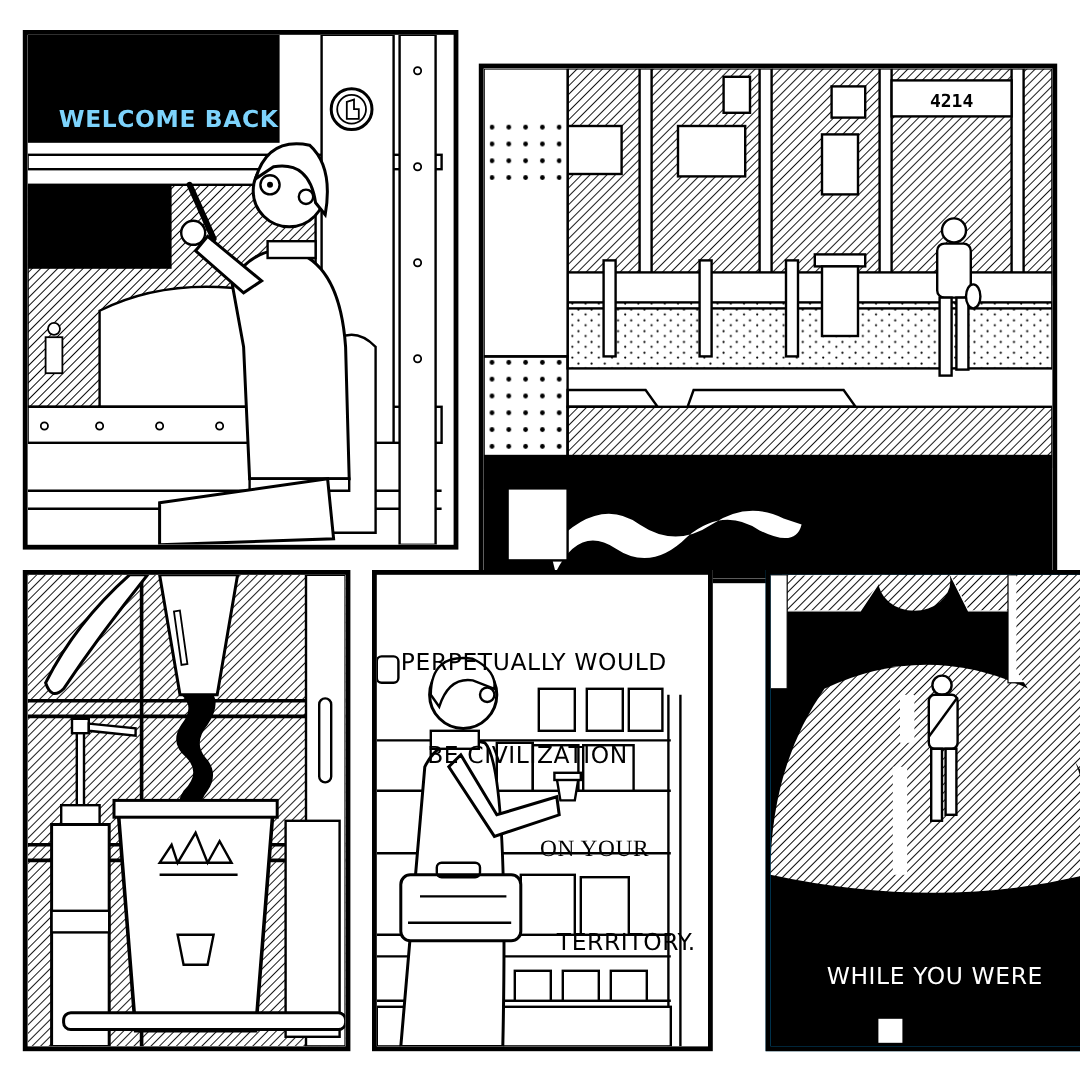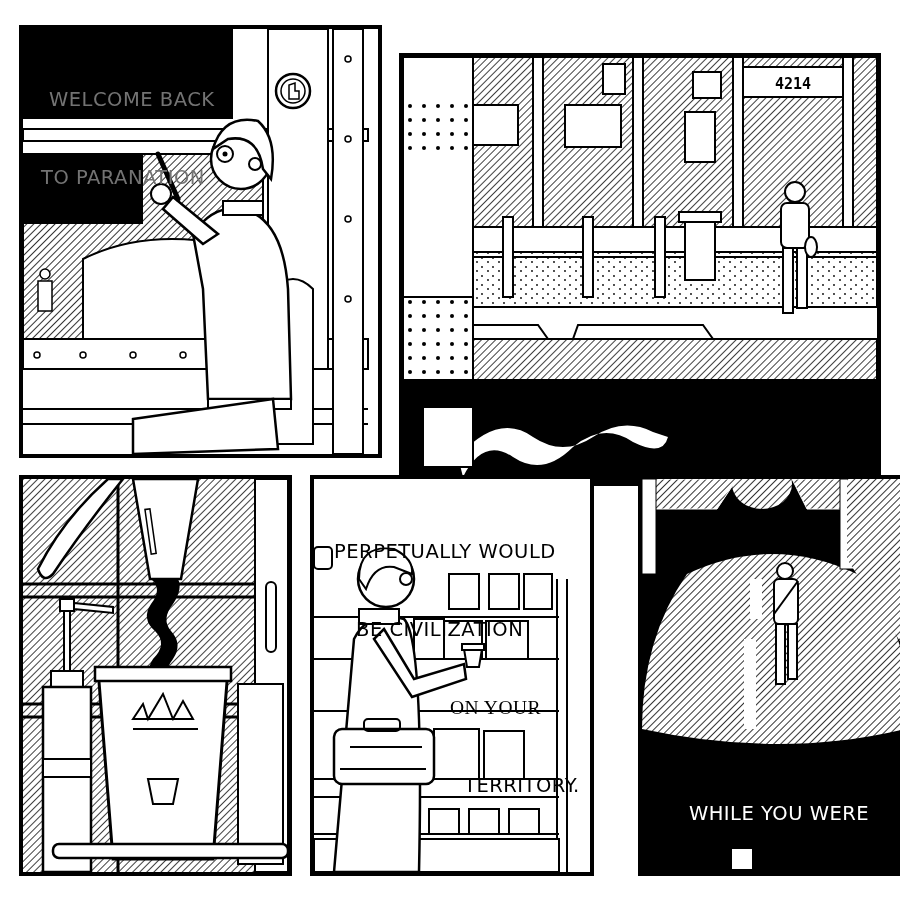--- a/index.html
+++ b/index.html
@@ -1,20 +1,20 @@
 <!DOCTYPE html>
 <html><head>
 <meta charset="utf-8">
 <style>
   html,body{margin:0;padding:0;background:#fff;}
   body{width:900px;height:900px;position:relative;overflow:hidden;font-family:"DejaVu Sans",sans-serif;}
   .panel{position:absolute;box-sizing:border-box;border:4px solid #000;overflow:hidden;background:#fff;}
   .panel svg{position:absolute;left:0;top:0;}
   .cap{position:absolute;font-family:"DejaVu Sans",sans-serif;font-size:19.5px;line-height:26px;letter-spacing:0.5px;white-space:pre;}
-  .cap-black{background:#000;color:#737373;}
+  .cap-black{background:#000;color:#7dd3fc;font-weight:bold;}
   .cap-white{color:#000;}
   .cap-line{display:block;}
 </style>
 </head>
 <body>
 
 <div class="panel" style="left:19px;top:25px;width:363px;height:433px;">
   <svg width="355" height="425" viewBox="0 0 355 425">
     <defs>
       <pattern id="hatch" width="5" height="5" patternUnits="userSpaceOnUse" patternTransform="rotate(45)">
@@ -69,21 +69,20 @@
       <circle cx="232" cy="135" r="6" fill="#fff" stroke="#000" stroke-width="2"></circle>
     </g>
 
     <g>
       <circle cx="22" cy="245" r="5" fill="#fff" stroke="#000" stroke-width="1.5"></circle>
       <rect x="15" y="252" width="14" height="30" fill="#fff" stroke="#000" stroke-width="1.5"></rect>
     </g>
   </svg>
   <div class="cap cap-black" style="left:0;top:0;padding:6px 10px 6px 26px;width:174px;height:78px;">
     <span class="cap-line">WELCOME BACK</span>
-    <span class="cap-line" style="margin-left:-8px;">TO PARANATION</span>
   </div>
 </div>
 
 <div class="panel" style="left:399px;top:25px;width:482px;height:433px;margin-top:28px;">
   <svg width="474" height="425" viewBox="0 0 474 425">
     <defs>
       <pattern id="h2" width="5" height="5" patternUnits="userSpaceOnUse" patternTransform="rotate(45)">
         <line x1="0" y1="0" x2="0" y2="5" stroke="#000" stroke-width="1.5"></line>
       </pattern>
       <pattern id="dots" width="14" height="14" patternUnits="userSpaceOnUse">

